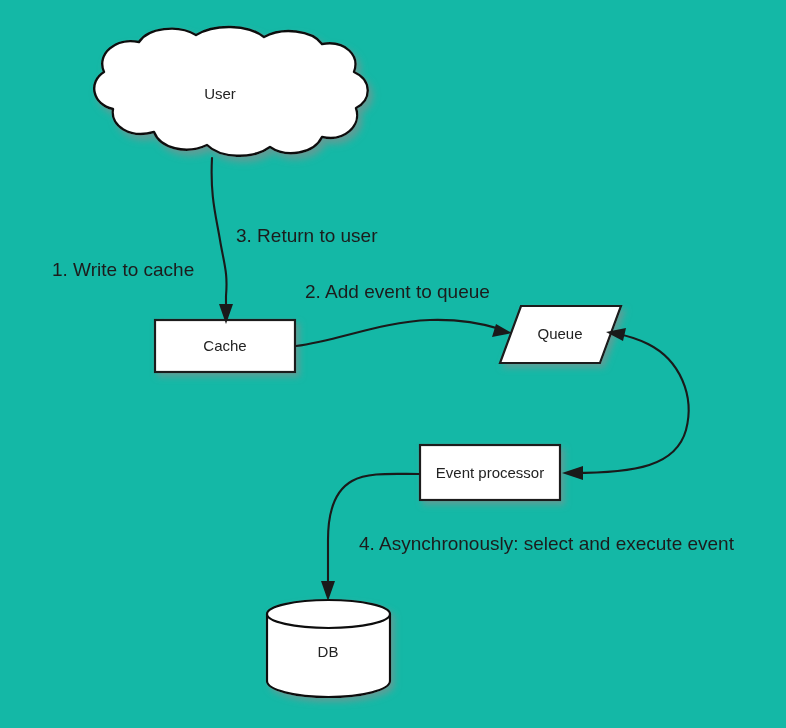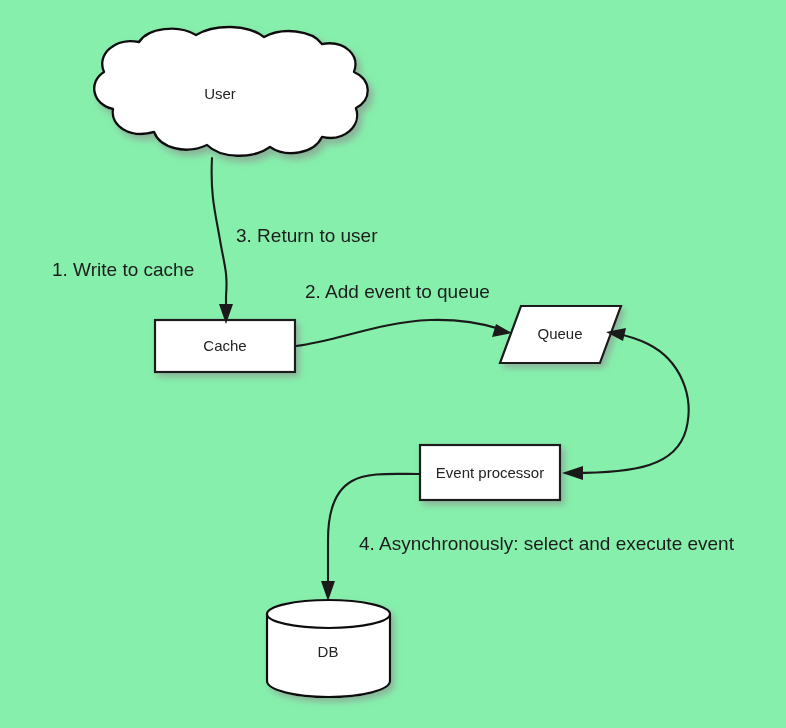--- a/index.html
+++ b/index.html
@@ -10,21 +10,21 @@
   body {
     width: 786px;
     height: 728px;
     font-family: "Liberation Sans", sans-serif;
     overflow: hidden;
   }
   #diagram-root {
     position: relative;
     width: 786px;
     height: 728px;
-    background: #86efac;
+    background: #14b8a6;
   }
   svg.canvas {
     position: absolute;
     top: 0;
     left: 0;
     width: 786px;
     height: 728px;
     display: block;
   }
   .node-shape {

